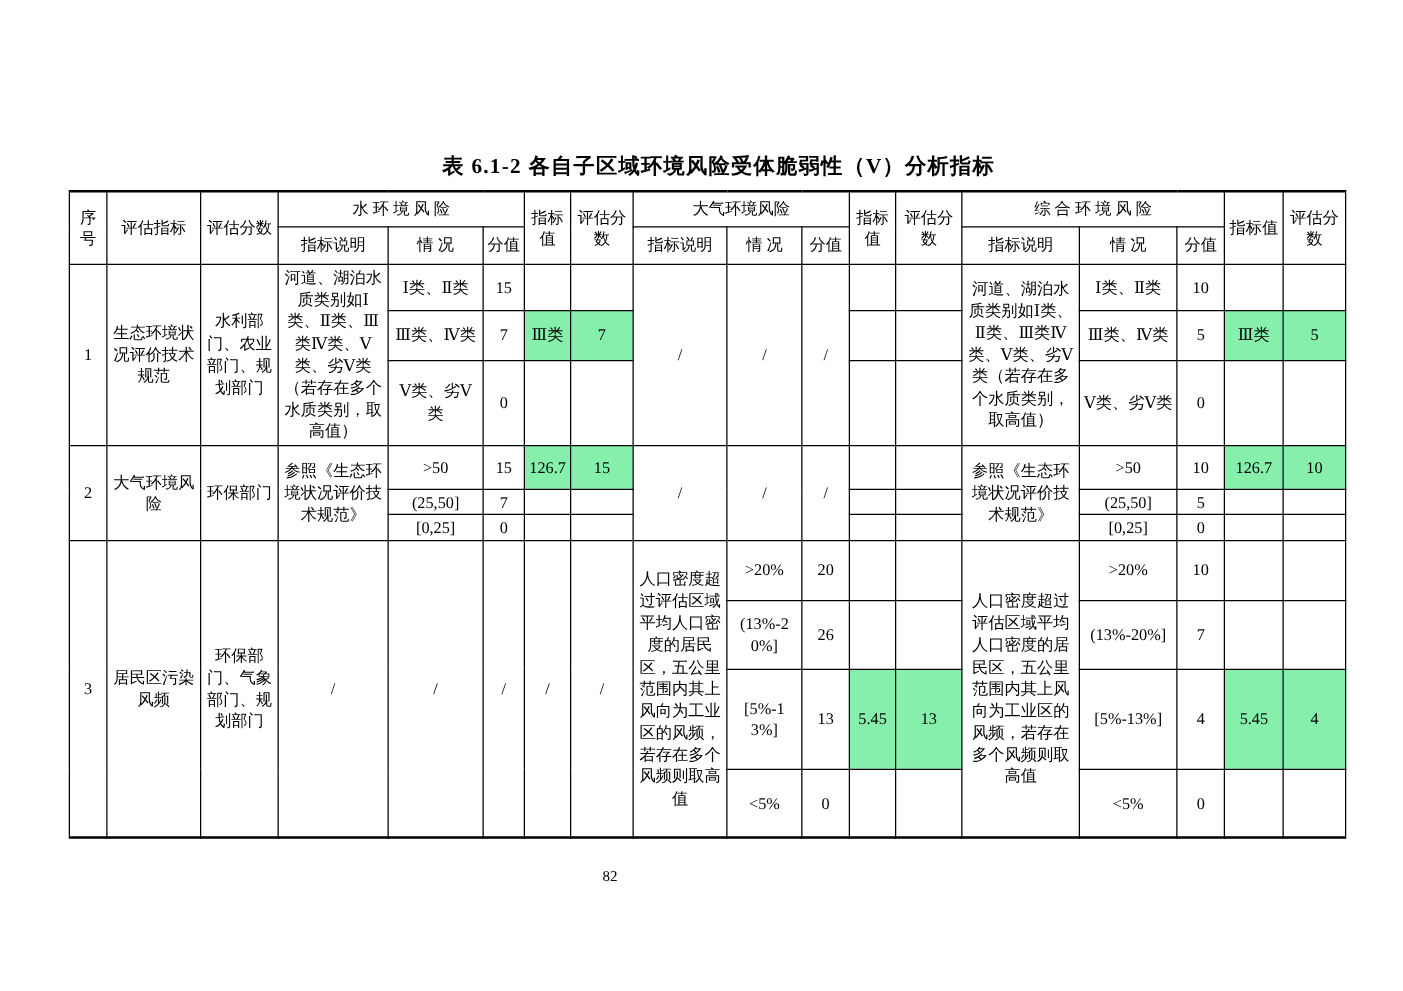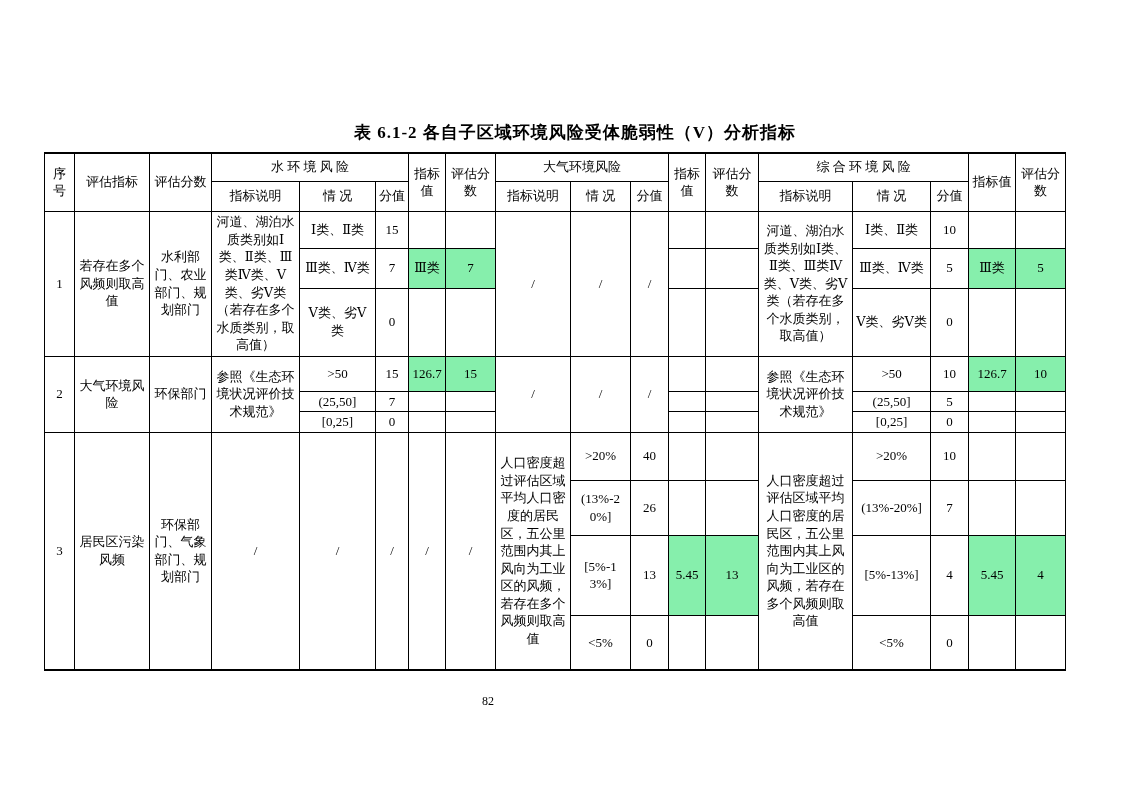--- a/index.html
+++ b/index.html
@@ -6,21 +6,21 @@
   body{
     width:1122px;height:793px;background:#fff;color:#000;
     font-family:"Liberation Serif","DejaVu Serif",serif;
     position:relative;overflow:hidden;
   }
   .doc-title{
     position:absolute;top:121px;left:4px;width:1122px;
     text-align:center;font-size:17px;font-weight:bold;letter-spacing:1px;margin-left:10px;
   }
   table.vuln{
-    position:absolute;top:152px;left:44px;
+    position:absolute;top:152px;left:55px;
     border-collapse:collapse;table-layout:fixed;width:1021px;
     border-top:2.5px solid #000;border-bottom:2.5px solid #000;padding-left:10px;
   }
   table.vuln th,table.vuln td{
     border:1px solid #000;
     text-align:center;vertical-align:middle;
     font-size:13px;font-weight:normal;line-height:1.35;
     padding:1px 3px;word-break:break-all;overflow:hidden;
   }
   table.vuln th{padding:1px 2px;}
@@ -80,21 +80,21 @@
       <th>指标说明</th>
       <th>情 况</th>
       <th>分值</th>
       <th>指标说明</th>
       <th>情 况</th>
       <th>分值</th>
     </tr>
 
     <tr style="height:37px">
       <td rowspan="3">1</td>
-      <td rowspan="3">若存在多个风频则取高值</td>
+      <td rowspan="3">生态环境状况评价技术规范</td>
       <td rowspan="3">水利部门、农业部门、规划部门</td>
       <td rowspan="3">河道、湖泊水质类别如Ⅰ类、Ⅱ类、Ⅲ类Ⅳ类、Ⅴ类、劣Ⅴ类（若存在多个水质类别，取高值）</td>
       <td>Ⅰ类、Ⅱ类</td>
       <td>15</td>
       <td></td>
       <td></td>
       <td rowspan="3">/</td>
       <td rowspan="3">/</td>
       <td rowspan="3">/</td>
       <td></td>
@@ -183,21 +183,21 @@
       <td rowspan="4">3</td>
       <td rowspan="4">居民区污染风频</td>
       <td rowspan="4">环保部门、气象部门、规划部门</td>
       <td rowspan="4">/</td>
       <td rowspan="4">/</td>
       <td rowspan="4">/</td>
       <td rowspan="4">/</td>
       <td rowspan="4">/</td>
       <td rowspan="4">人口密度超过评估区域平均人口密度的居民区，五公里范围内其上风向为工业区的风频，若存在多个风频则取高值</td>
       <td>&gt;20%</td>
-      <td>40</td>
+      <td>20</td>
       <td></td>
       <td></td>
       <td rowspan="4">人口密度超过评估区域平均人口密度的居民区，五公里范围内其上风向为工业区的风频，若存在多个风频则取高值</td>
       <td>&gt;20%</td>
       <td>10</td>
       <td></td>
       <td></td>
     </tr>
 
     <tr style="height:55px">

